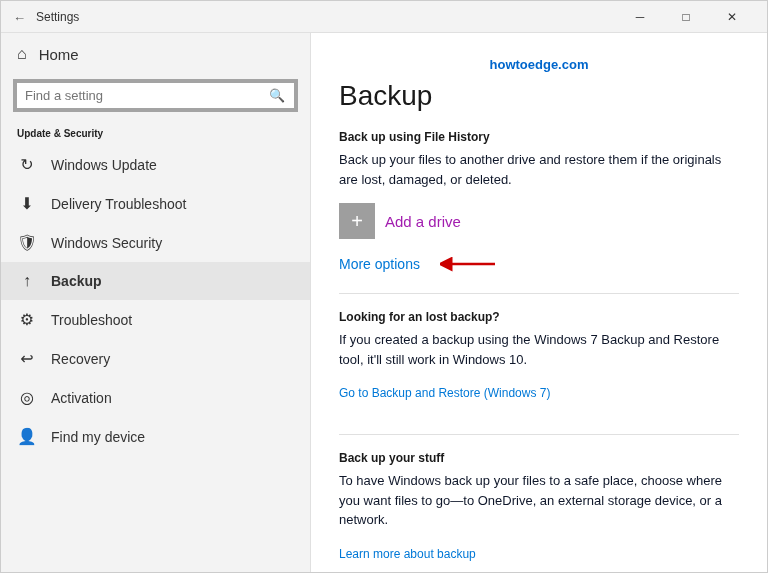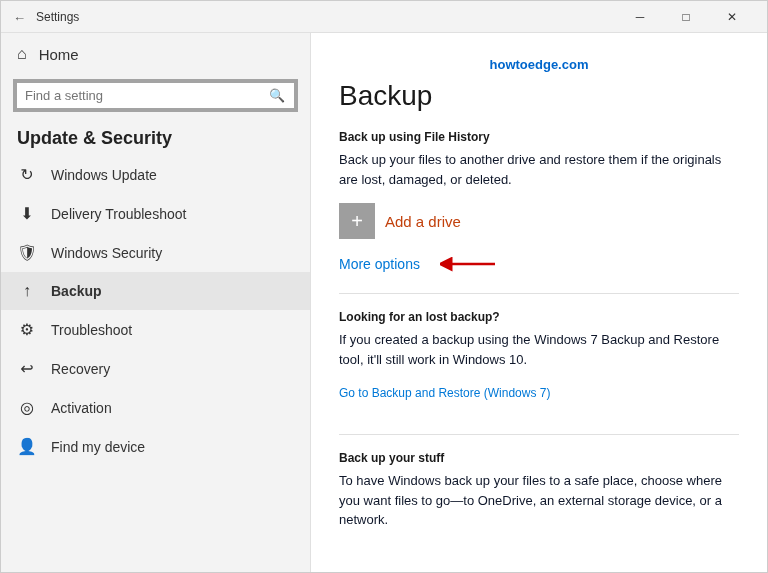--- a/index.html
+++ b/index.html
@@ -97,21 +97,21 @@
       font-size: 13px;
       background: transparent;
       color: #333;
     }
     .search-icon {
       font-size: 13px;
       color: #555;
     }
     .sidebar-section-title {
       padding: 8px 16px 6px 16px;
-      font-size: 18px;
+      font-size: 10px;
       font-weight: 700;
       color: #222;
     }
     .sidebar-item {
       display: flex;
       align-items: center;
       padding: 10px 16px;
       gap: 14px;
       cursor: pointer;
       font-size: 14px;
@@ -171,21 +171,21 @@
       display: flex;
       align-items: center;
       justify-content: center;
       color: #fff;
       font-size: 20px;
       font-weight: 300;
       flex-shrink: 0;
     }
     .add-drive-label {
       font-size: 15px;
-      color: #c2410c;
+      color: #a21caf;
     }
     .more-options-row {
       display: flex;
       align-items: center;
       gap: 20px;
       margin-bottom: 18px;
     }
     .more-options-link {
       font-size: 14px;
       color: #0078d7;
@@ -308,15 +308,16 @@
       
       <div class="section-heading">Looking for an lost backup?</div>
       <div class="section-desc">If you created a backup using the Windows 7 Backup and Restore tool, it'll still work in Windows 10.</div>
       <a class="link-blue">Go to Backup and Restore (Windows 7)</a>
 
       <div class="divider"></div>
 
       
       <div class="section-heading">Back up your stuff</div>
       <div class="section-desc">To have Windows back up your files to a safe place, choose where you want files to go—to OneDrive, an external storage device, or a network.</div>
+      <a class="link-blue">Learn more about backup</a>
     </div>
   </div>
 </div>
 
 </body></html>

